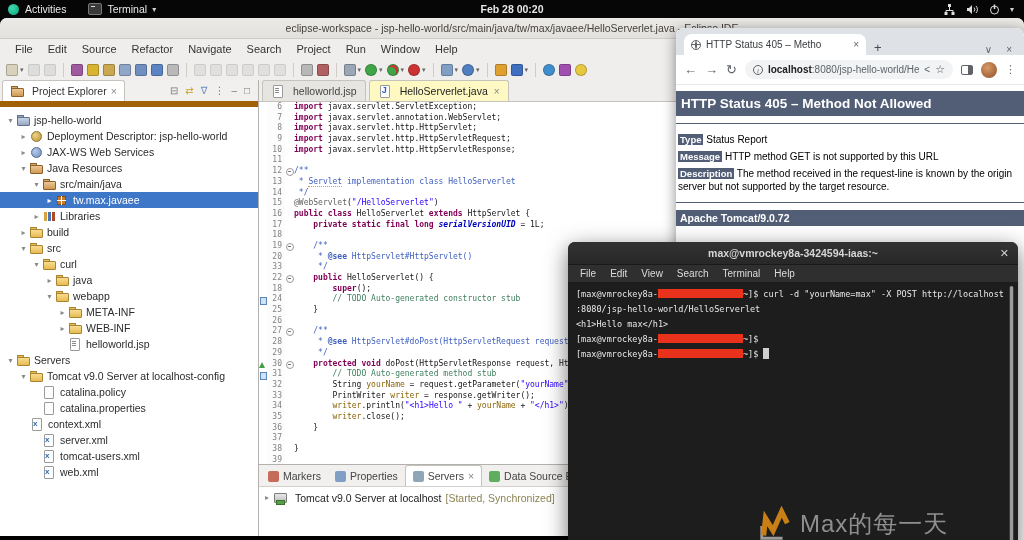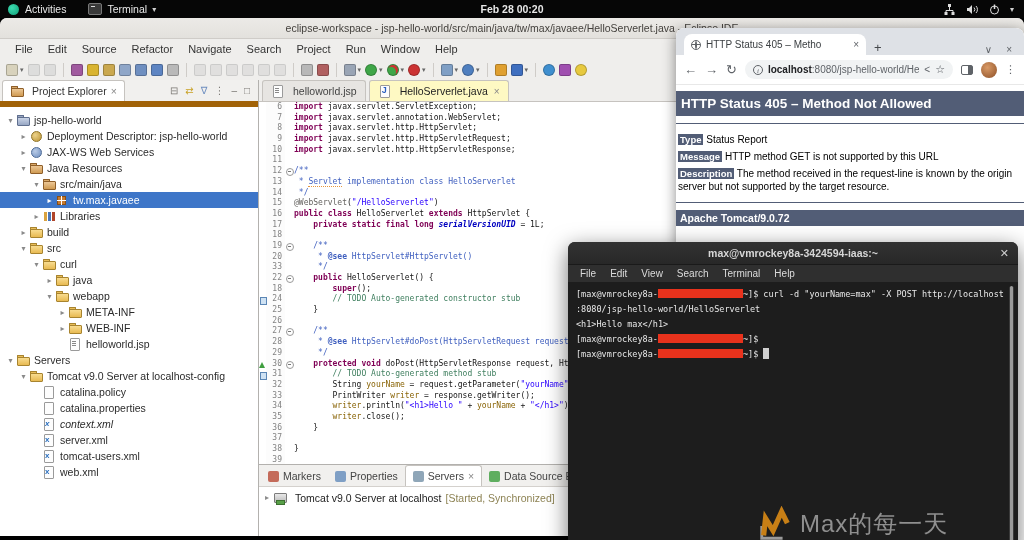--- a/index.html
+++ b/index.html
@@ -365,21 +365,21 @@
         <div class="trow" style="padding-left: 31px;">
           <span class="ar"></span>
           <span class="ic ic-file"></span>
           <span>catalina.policy</span>
         </div>
         <div class="trow" style="padding-left: 31px;">
           <span class="ar"></span>
           <span class="ic ic-file"></span>
           <span>catalina.properties</span>
         </div>
-        <div class="trow" style="padding-left: 31px; font-style: italic;">
+        <div class="trow" style="padding-left: 19px;">
           <span class="ar"></span>
           <span class="ic ic-xml"></span>
           <span>context.xml</span>
         </div>
         <div class="trow" style="padding-left: 31px;">
           <span class="ar"></span>
           <span class="ic ic-xml"></span>
           <span>server.xml</span>
         </div>
         <div class="trow" style="padding-left: 31px;">

